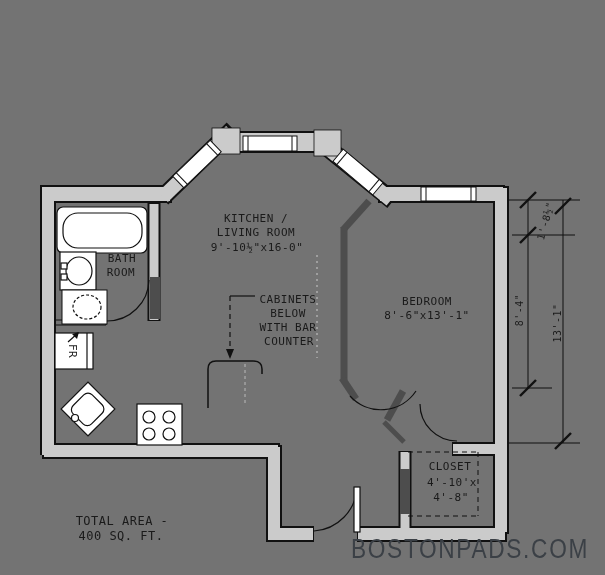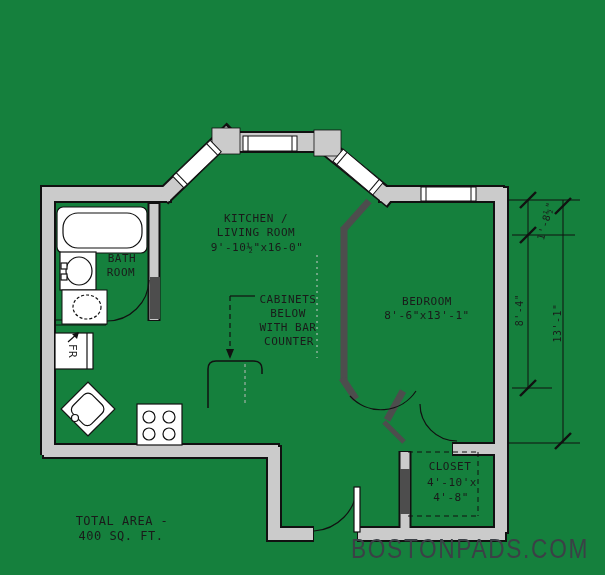--- a/index.html
+++ b/index.html
@@ -1,19 +1,19 @@
 <!DOCTYPE html>
 <html><head>
 <meta charset="utf-8">
 <style>
   html,body{margin:0;padding:0;background:#ffffff;}
   .canvas{
     position:relative;
     width:605px;height:575px;
-    background:#15803d;
+    background:#737373;
     overflow:hidden;
     font-family:"DejaVu Sans Mono", monospace;
     text-align:center;
   }
   svg text{fill:#1a1a1a;}
   .plantext{font-family:"DejaVu Sans Mono", monospace; letter-spacing:0.5px;}
   .wm{font-family:"Liberation Sans", sans-serif; letter-spacing:2px; fill:#3b4046;}
 </style>
 </head>
 <body>

